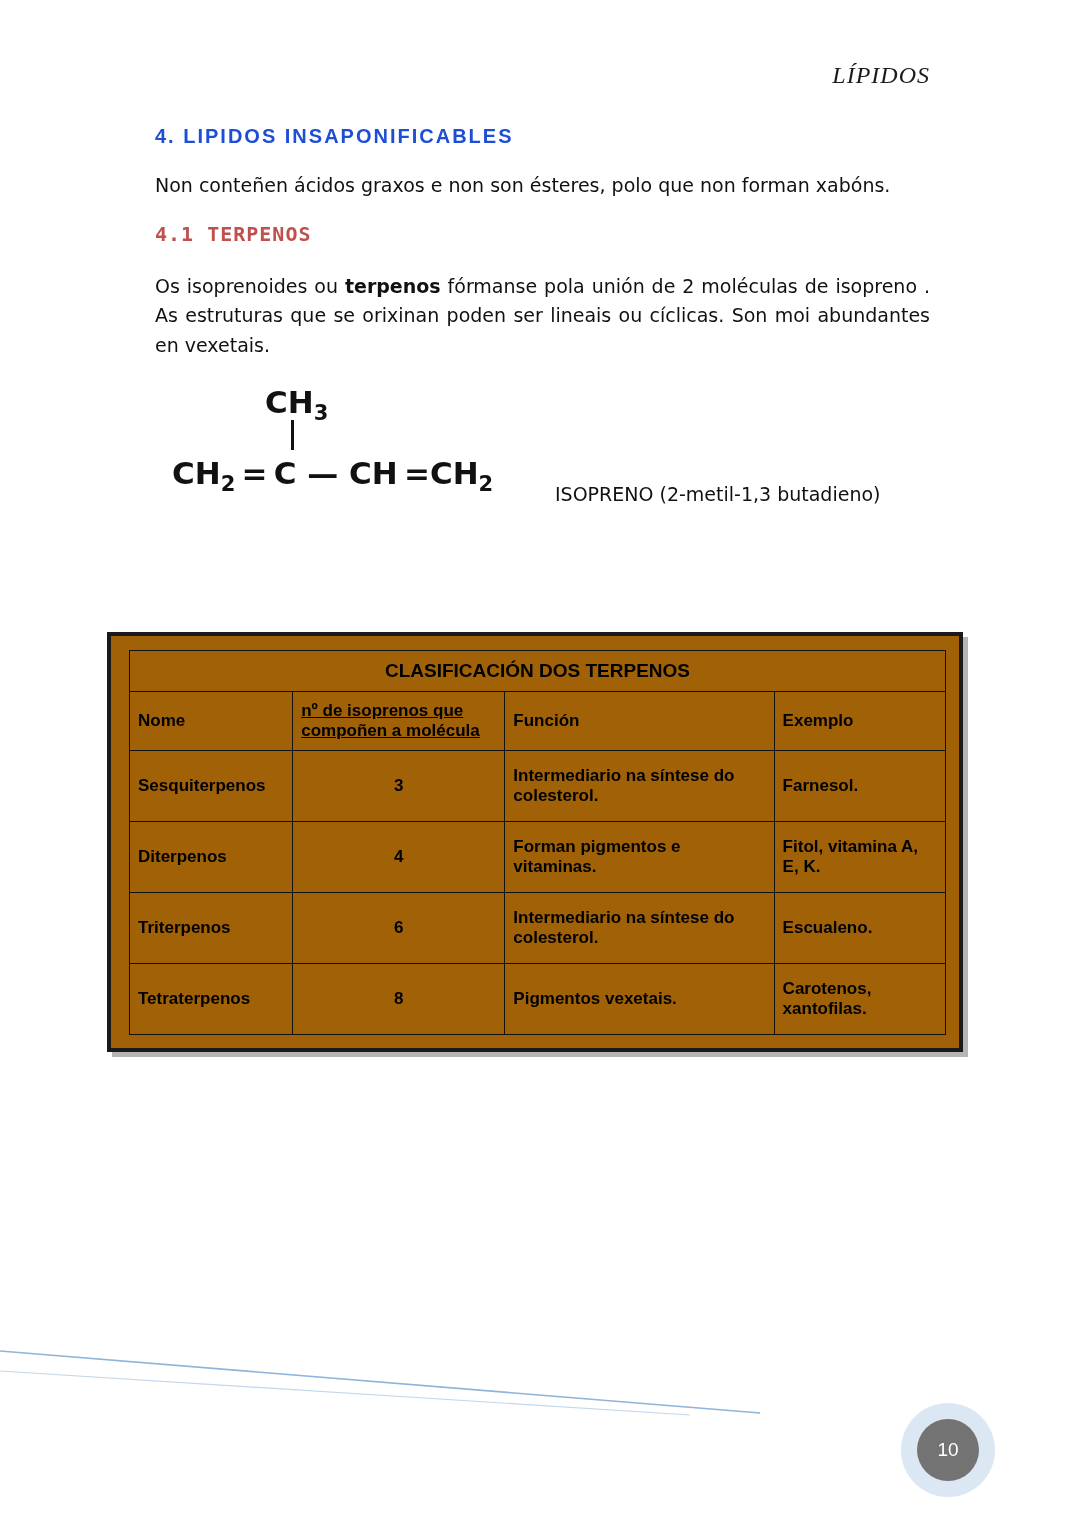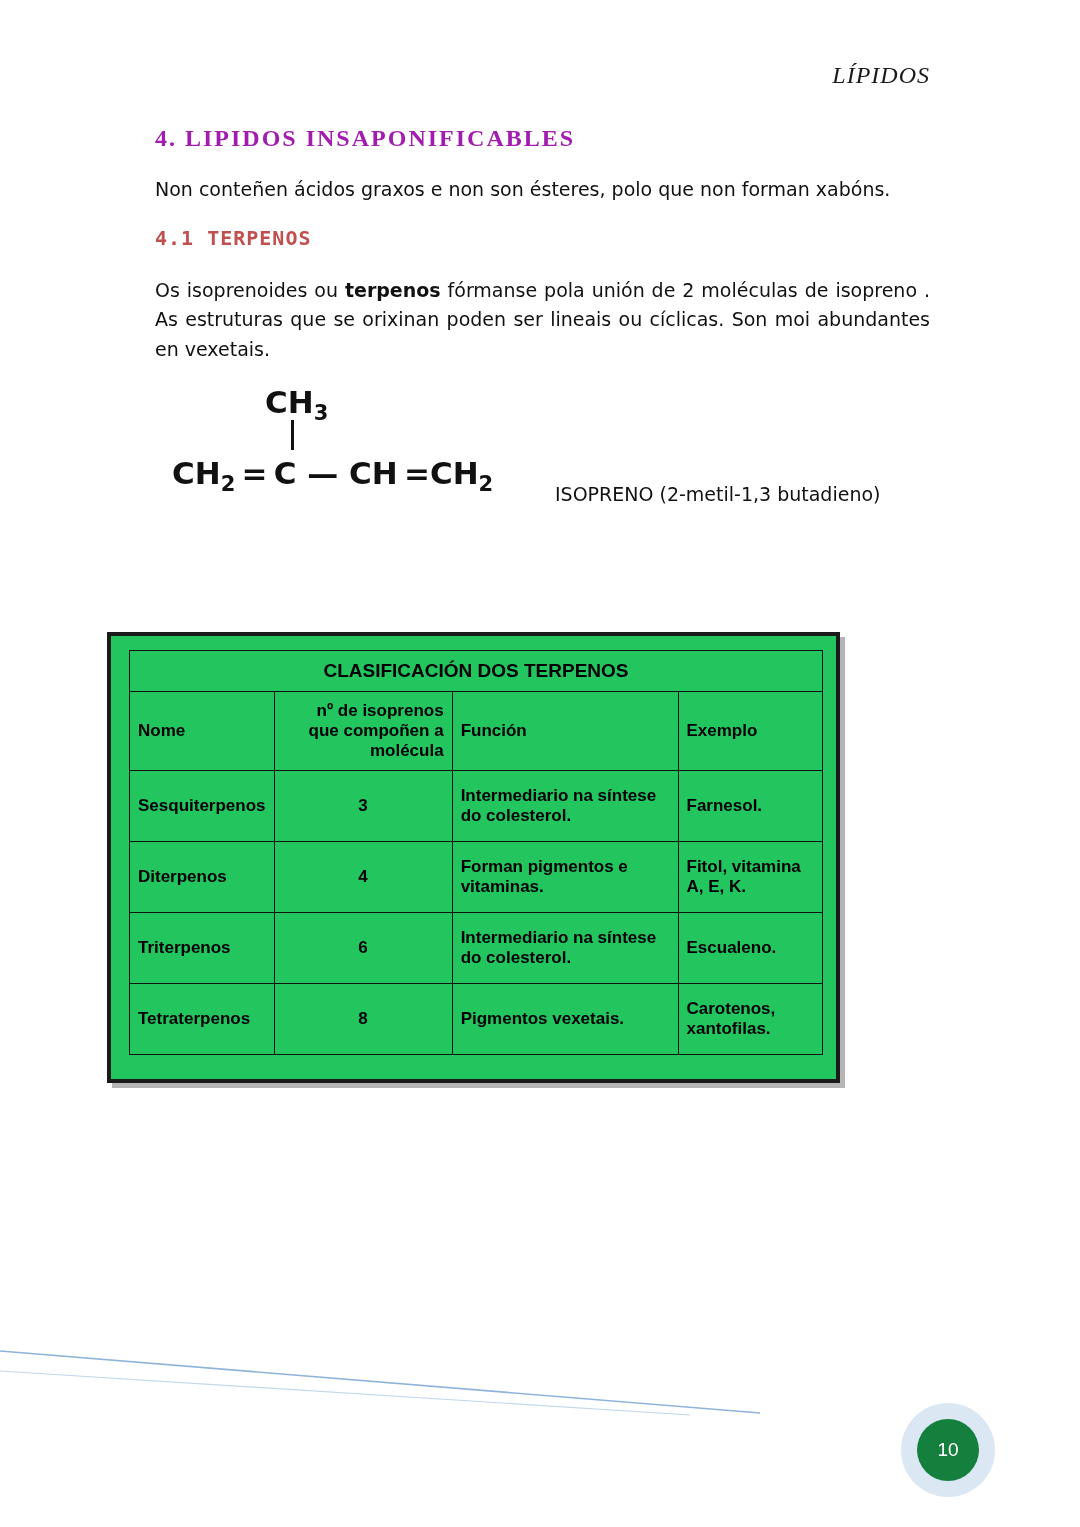--- a/index.html
+++ b/index.html
@@ -31,25 +31,25 @@
   
   .content {
     position: absolute;
     left: 155px;
     top: 125px;
     width: 775px;
   }
 
   h1.section-title {
     margin: 0 0 0 0;
-    font-family: Liberation Serif, serif;
-    font-size: 24px;
+    font-family: Liberation Sans, sans-serif;
+    font-size: 20px;
     font-weight: bold;
     letter-spacing: 2px;
-    color: #a21caf;
+    color: #1d4ed8;
   }
 
   p.intro {
     margin: 26px 0 12px 0;
     font-family: "DejaVu Sans", sans-serif;
     font-size: 19px;
     color: #111;
   }
 
   h2.subsection-title {
@@ -114,25 +114,25 @@
     font-size: 19px;
     color: #111;
     white-space: nowrap;
   }
 
   
   .table-frame {
     position: absolute;
     left: 107px;
     top: 632px;
-    width: 733px;
+    width: 856px;
     border: 4px solid #1a1a1a;
-    background: #22c55e;
+    background: #a16207;
     box-shadow: 5px 5px 0 rgba(120,120,120,0.55);
-    padding: 14px 13px 24px 18px;
+    padding: 14px 13px 13px 18px;
     box-sizing: border-box;
   }
   table.terpenos {
     border-collapse: collapse;
     width: 100%;
     font-family: "Liberation Sans", sans-serif;
     font-size: 17px;
     color: #000;
   }
   table.terpenos td, table.terpenos th {
@@ -141,21 +141,21 @@
     vertical-align: middle;
     font-weight: bold;
   }
   .tbl-title td {
     text-align: center;
     font-size: 19px;
     font-weight: bold;
     padding: 8px 4px;
   }
   .col-nome   { width: 20%; }
-  .col-num    { width: 26%; text-align: right; }
+  .col-num    { width: 26%; text-align: left; text-decoration: underline; }
   .col-func   { width: 33%; }
   .col-exem   { width: 21%; }
   td.num { text-align: center; }
   tr.body-row td { height: 52px; }
 
   
   .footer-line {
     position: absolute;
     left: 0;
     bottom: 106px;
@@ -173,21 +173,21 @@
     border-radius: 50%;
     background: #dbe8f4;
     display: flex;
     align-items: center;
     justify-content: center;
   }
   .page-number-badge .inner {
     width: 62px;
     height: 62px;
     border-radius: 50%;
-    background: #15803d;
+    background: #737373;
     color: #fff;
     font-family: "Liberation Sans", sans-serif;
     font-size: 19px;
     display: flex;
     align-items: center;
     justify-content: center;
   }
 </style>
 </head>
 <body>

